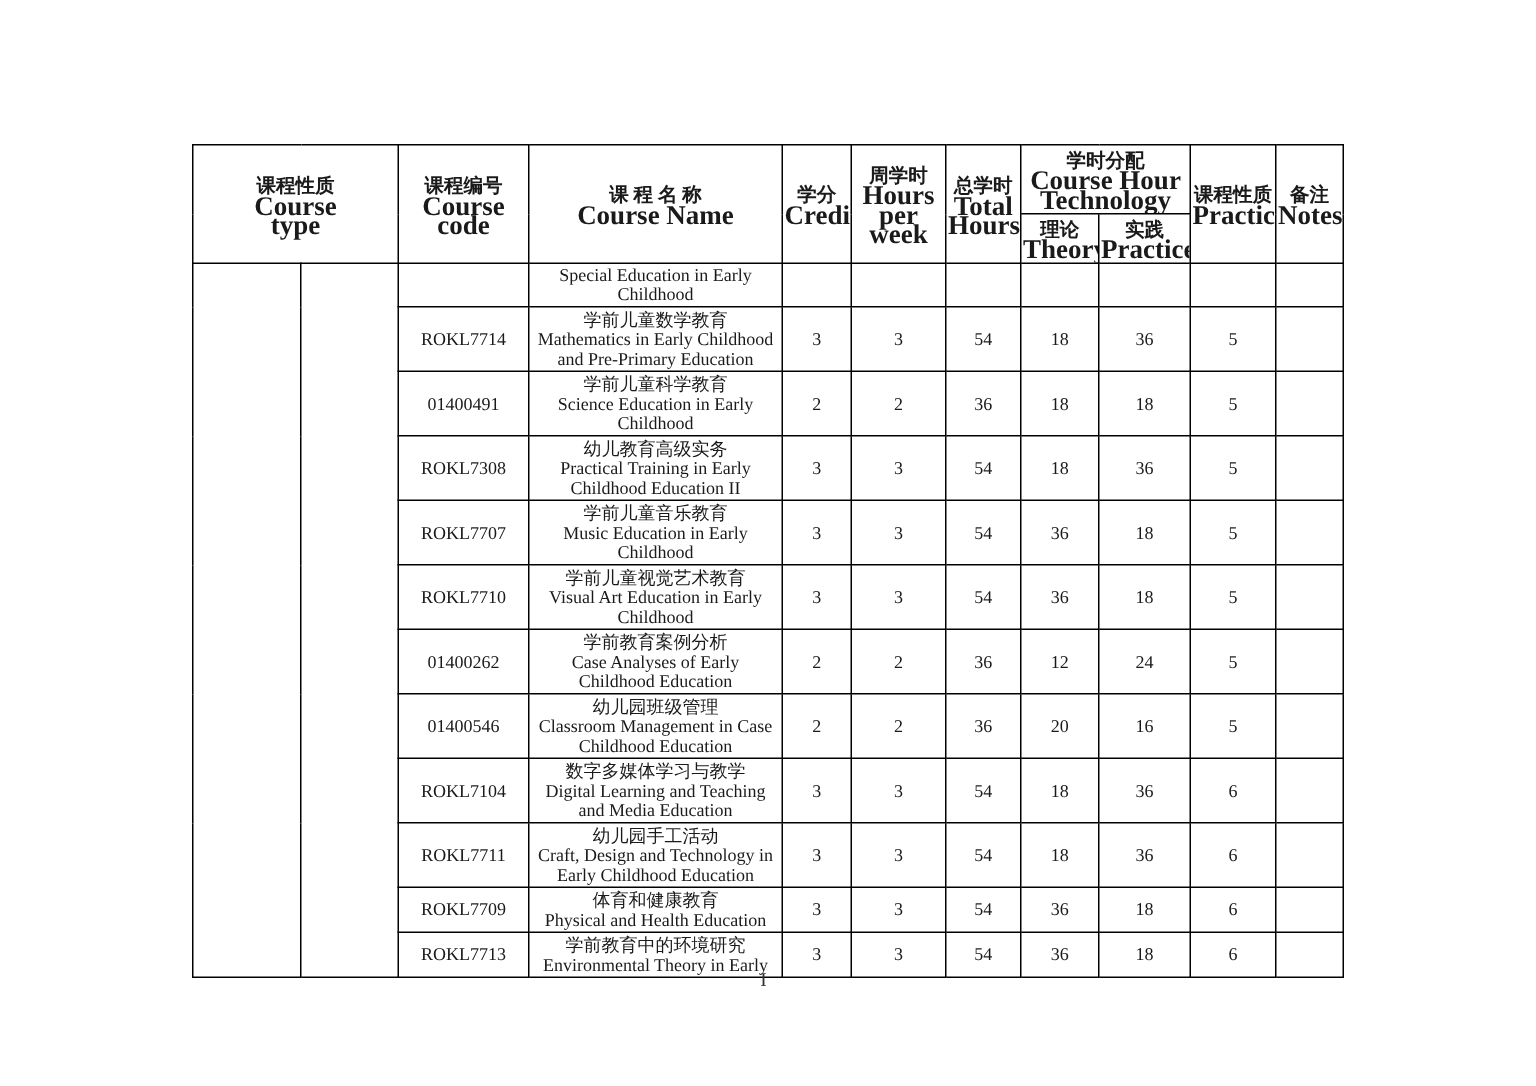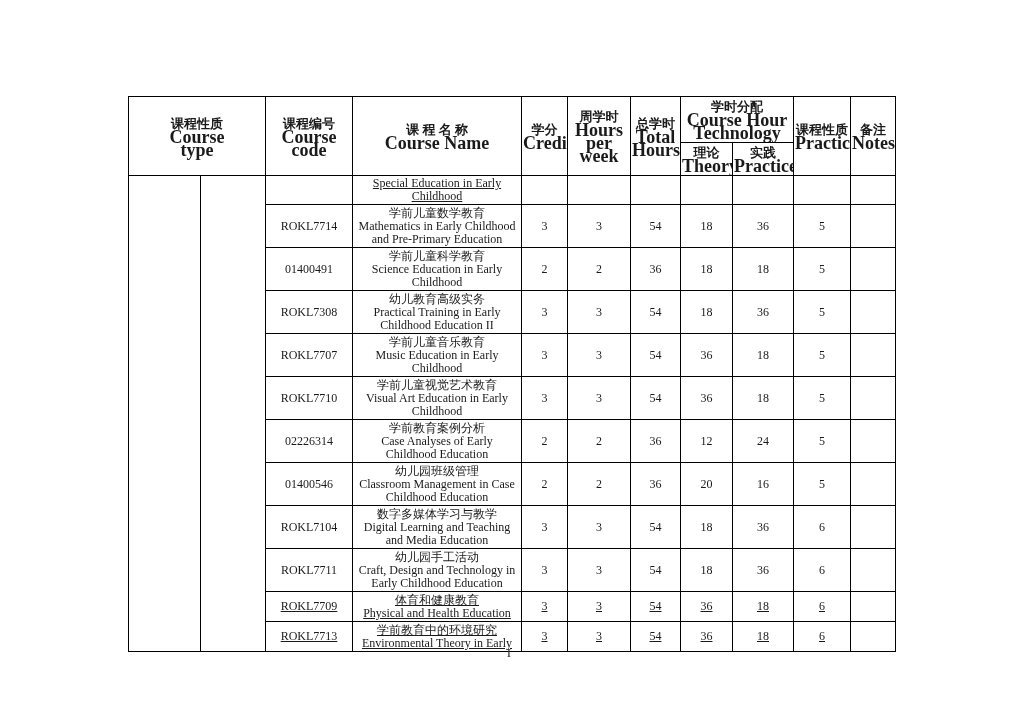--- a/index.html
+++ b/index.html
@@ -44,21 +44,21 @@
   .course-table th .en {
     font-size: 18px;
     line-height: 13px;
   }
   tr.h1 { height: 40px; }
   tr.h2 { height: 30px; }
   td .cn { line-height: 14px; }
   td .en { line-height: 13px; }
   td.num, td.code-cell { font-size: 12px; }
   tr.r3 { height: 40px; } 
-  tr.r2 { height: 27px; text-decoration: underline; } 
+  tr.r2 { height: 27px; } 
   .page-number {
     position: absolute;
     left: 0;
     right: 6px;
     top: 645px;
     text-align: center;
     font-size: 13px;
     color: #333;
   }
 </style>
@@ -223,21 +223,21 @@
       <td class="num">3</td>
       <td class="num">3</td>
       <td class="num">54</td>
       <td class="num">36</td>
       <td class="num">18</td>
       <td class="num">5</td>
       <td class="num"></td>
     </tr>
 
     <tr class="r3">
-      <td class="code-cell">02226314</td>
+      <td class="code-cell">01400262</td>
       <td class="name-cell">
         <div class="cn">学前教育案例分析</div>
         <div class="en">Case Analyses of Early Childhood Education</div>
       </td>
       <td class="num">2</td>
       <td class="num">2</td>
       <td class="num">36</td>
       <td class="num">12</td>
       <td class="num">24</td>
       <td class="num">5</td>

